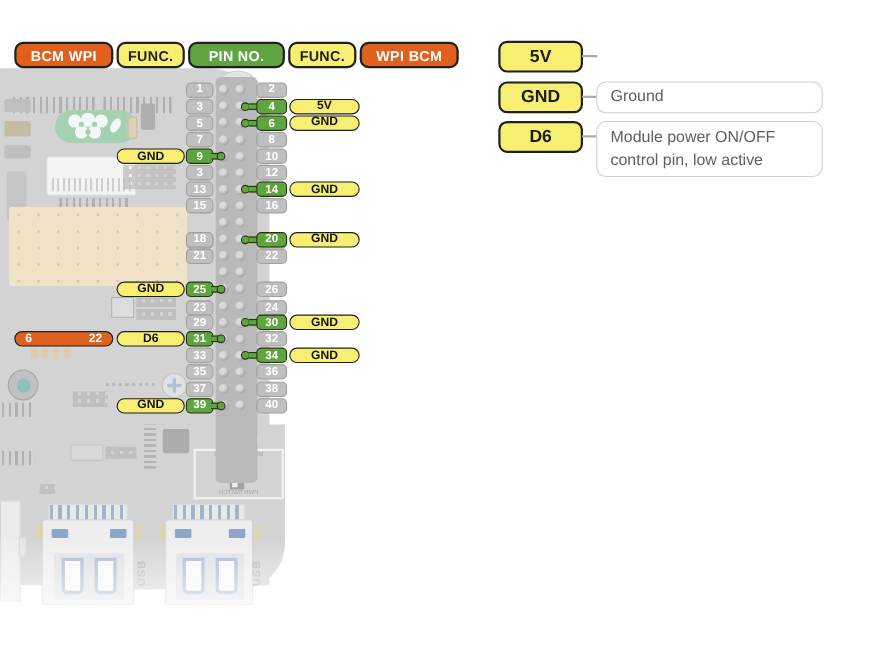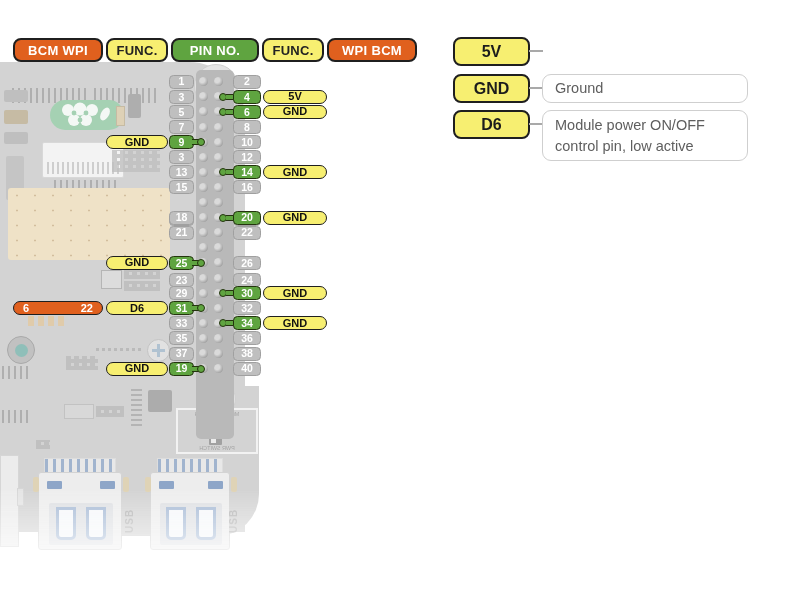--- a/index.html
+++ b/index.html
@@ -359,21 +359,21 @@
       <div class="pin-row" style="top: 331.4px;">
         <div class="pbox l gray">35</div>
         <div class="pbox r gray">36</div>
       </div>
       <div class="pin-row" style="top: 346.5px;">
         <div class="pbox l gray">37</div>
         <div class="pbox r gray">38</div>
       </div>
       <div class="pin-row" style="top: 361.6px;">
         <div class="flabel l">GND</div>
-        <div class="pbox l green">19</div>
+        <div class="pbox l green">39</div>
         <div class="stem-bar" style="left: 192px; width: 8px;"></div>
         <div class="stem-dot" style="left: 197px;"></div>
         <div class="pbox r gray">40</div>
       </div>
     </div>
 
   <div id="legend">
       <div class="lg-pill" style="top: 37px;">5V</div>
       <div class="lg-line" style="top: 50px;"></div>
       <div class="lg-pill" style="top: 74px;">GND</div>

